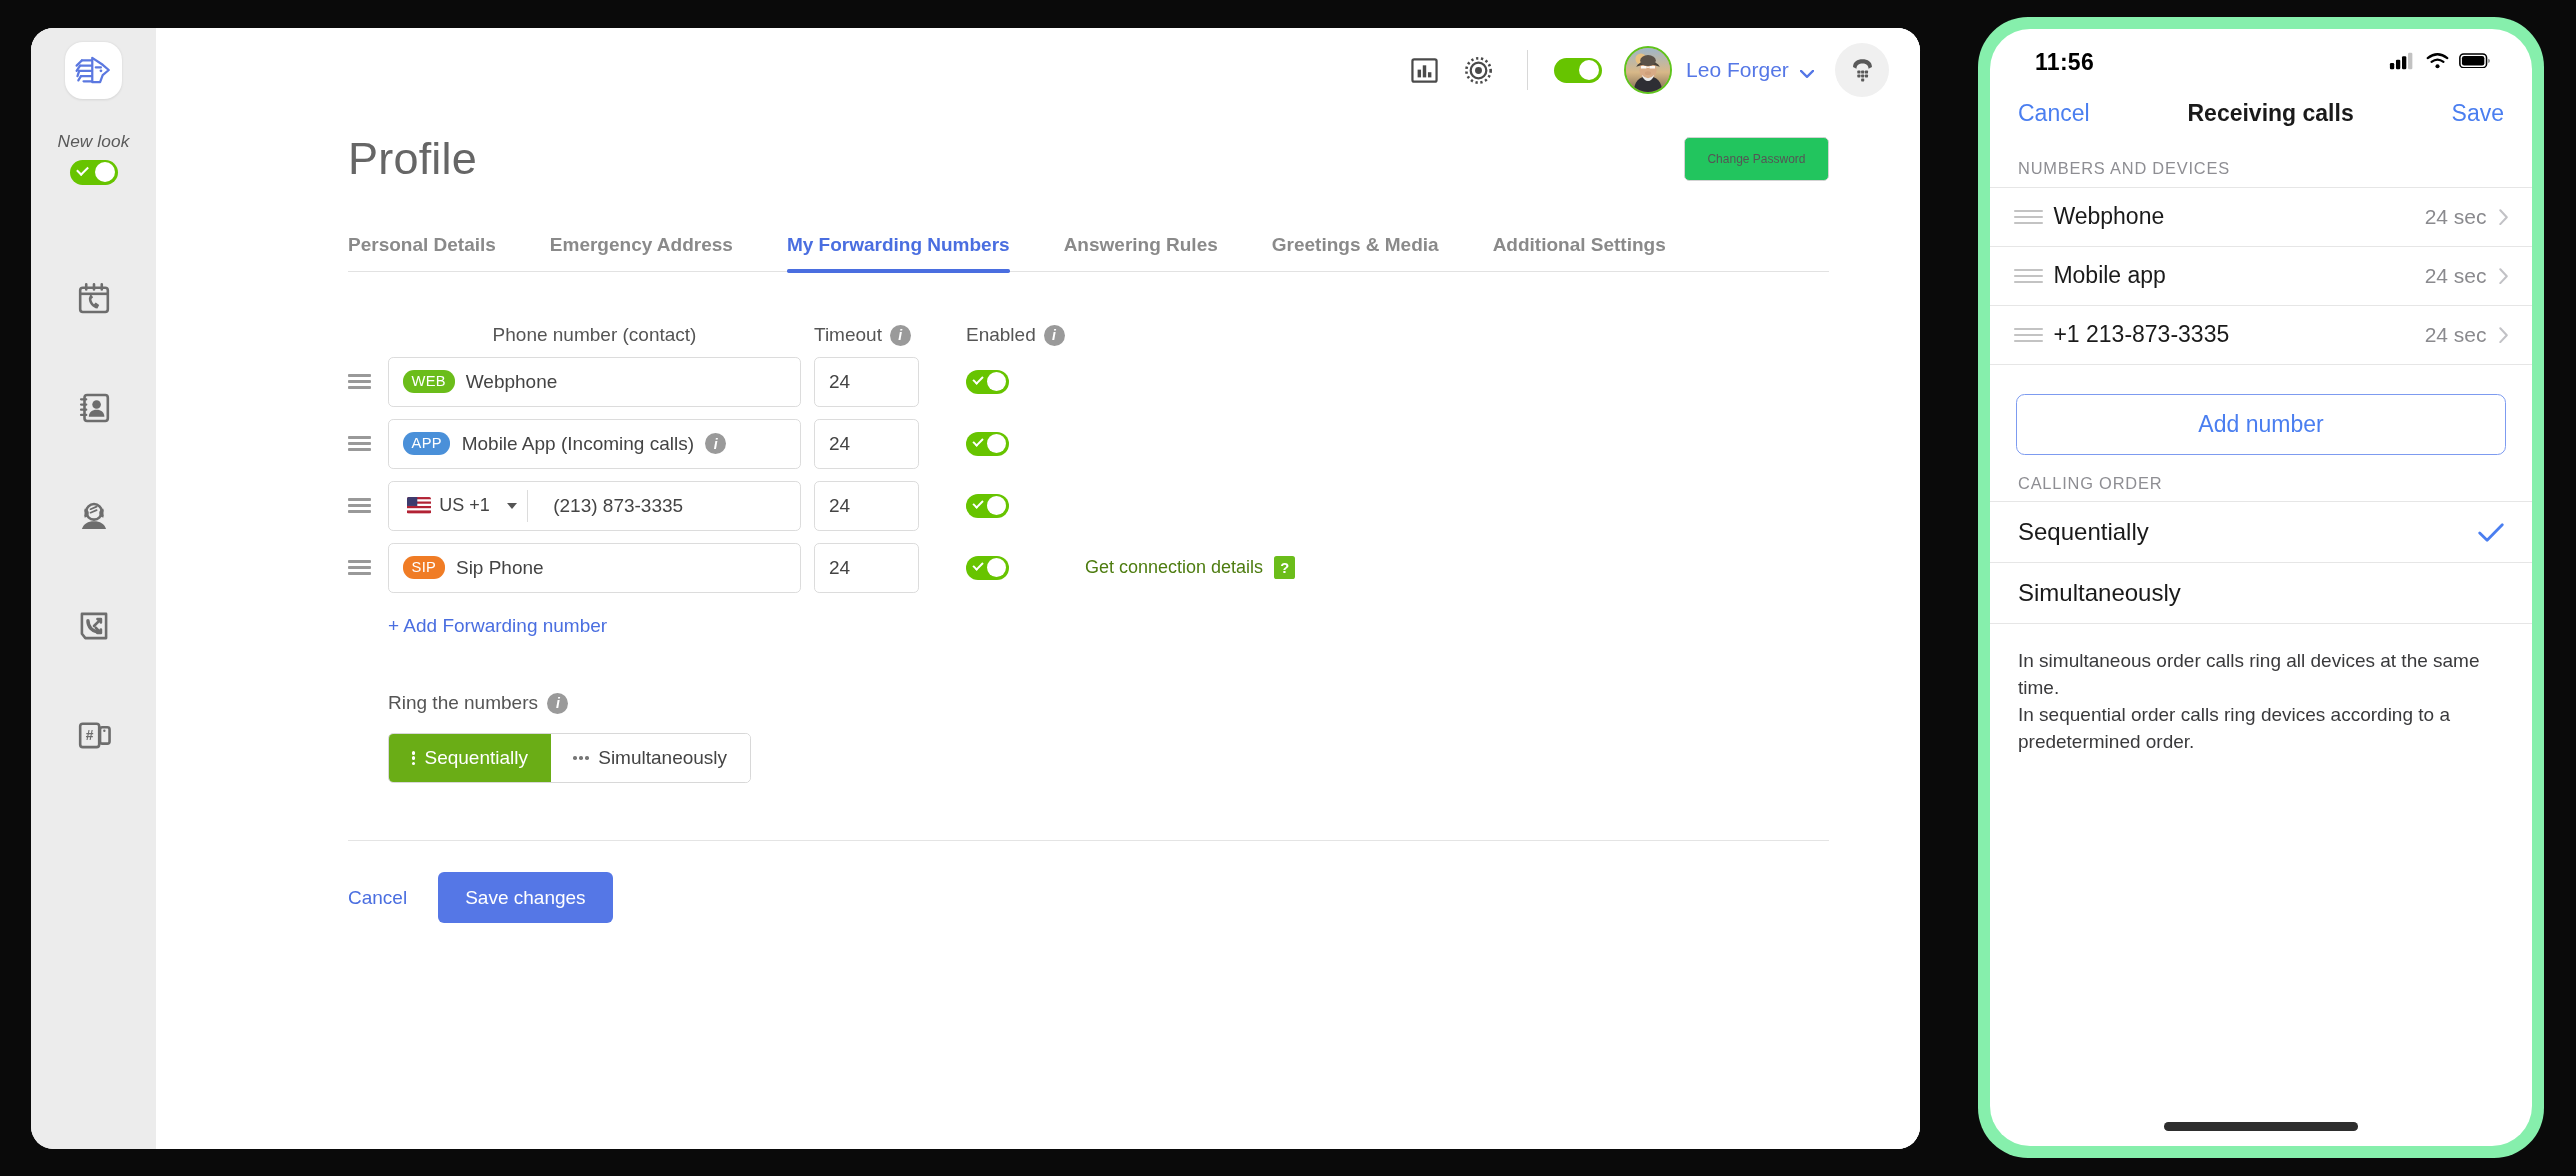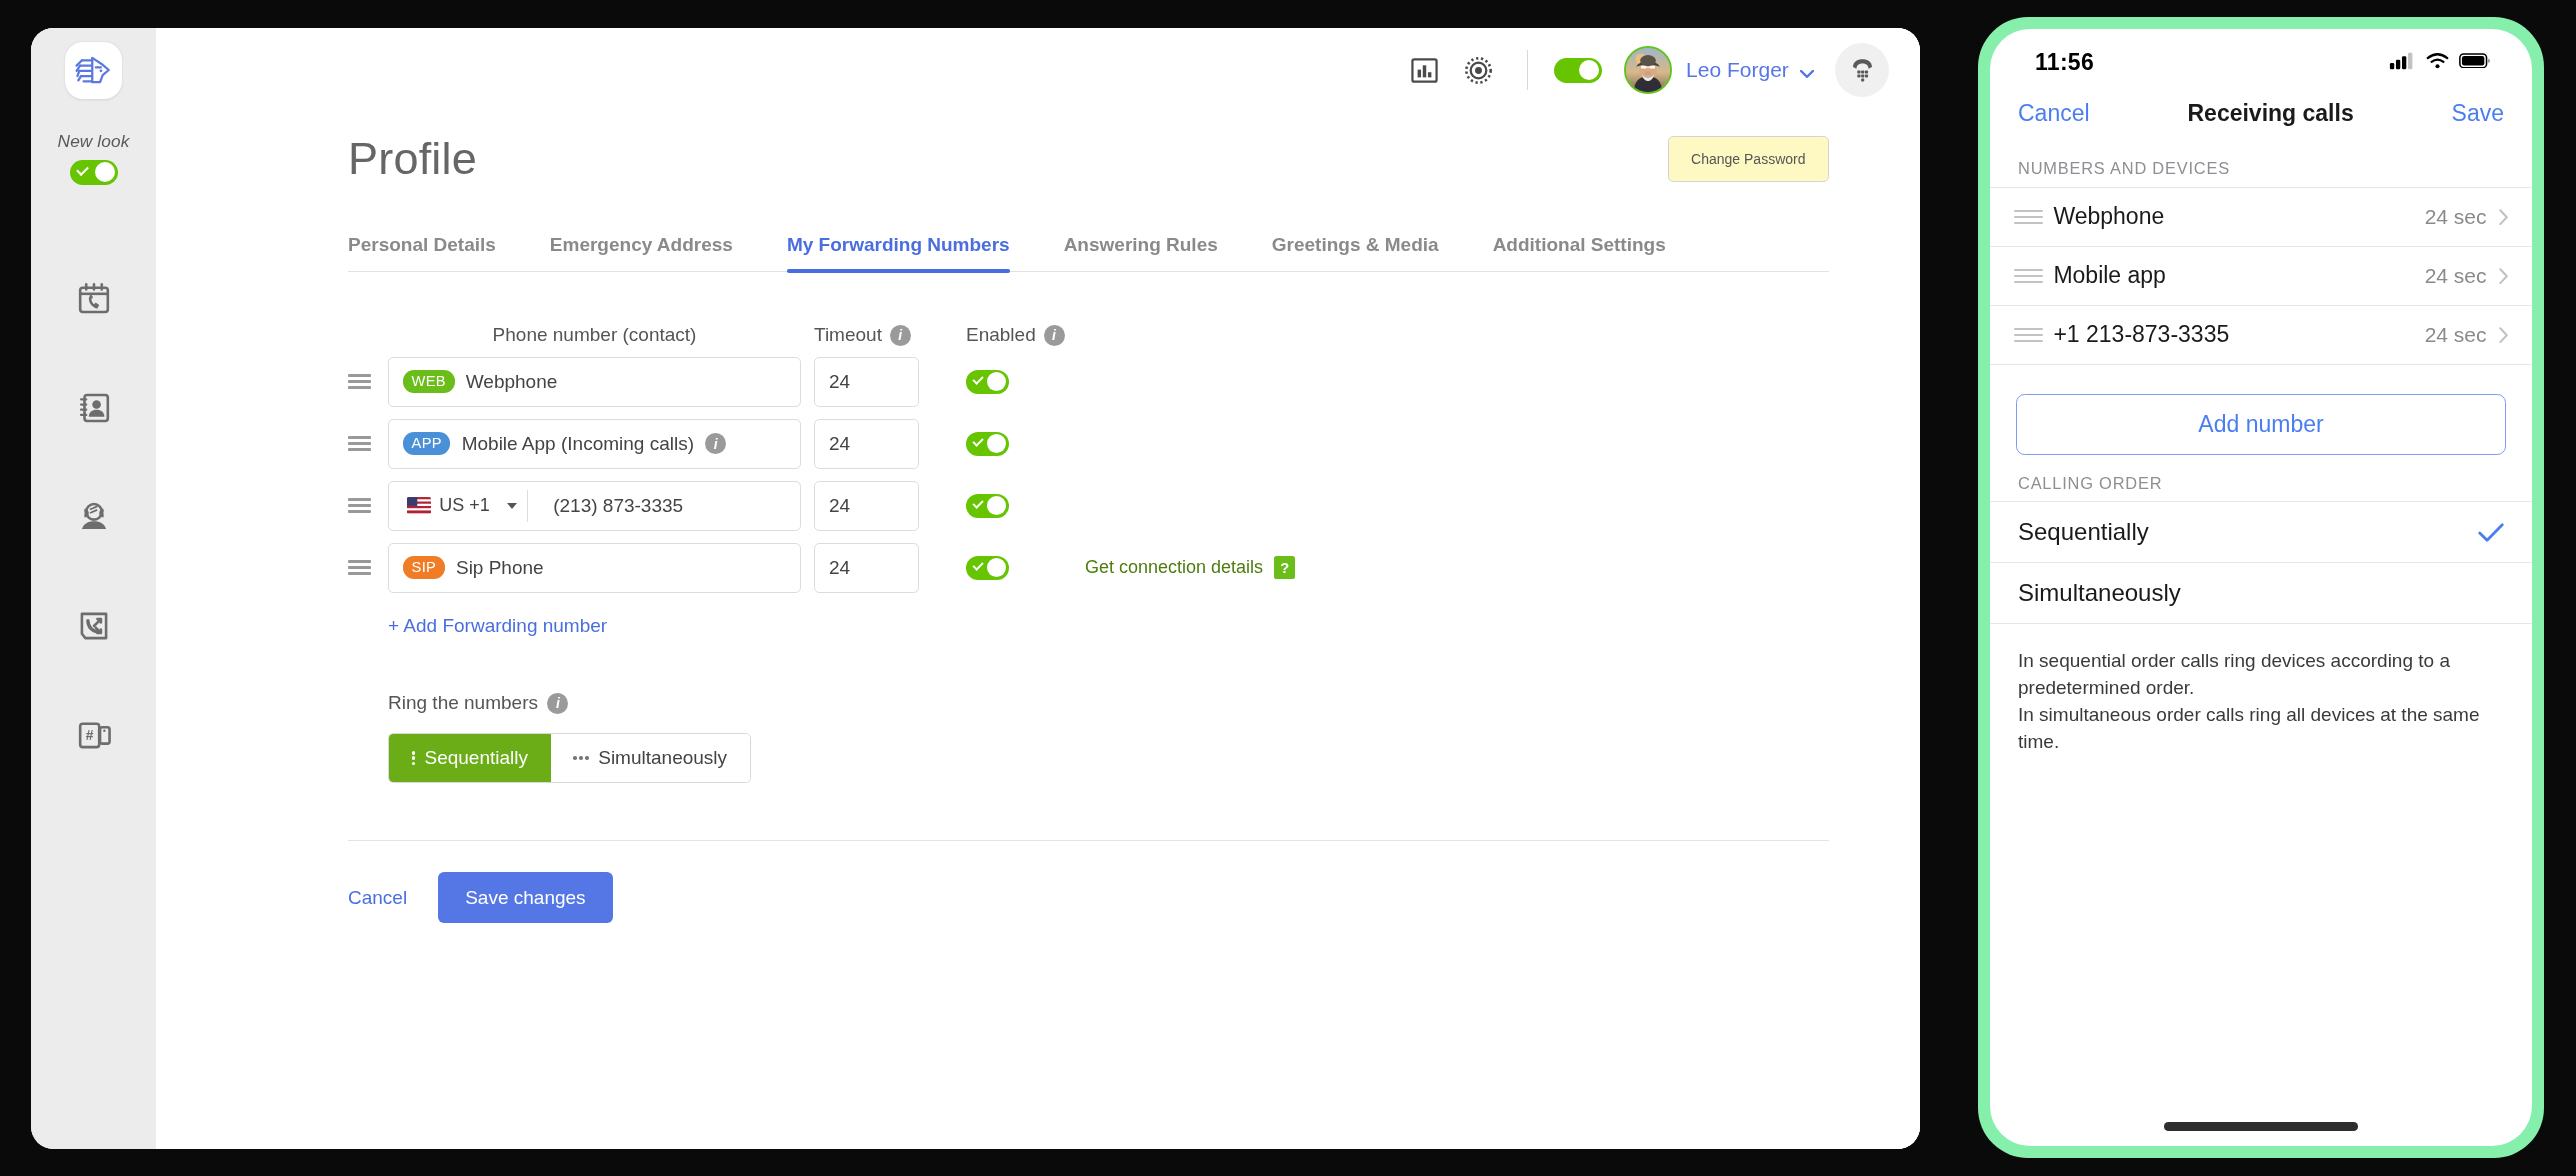--- a/index.html
+++ b/index.html
@@ -74,22 +74,22 @@
   }
 
   
   .page-body { flex: 1; background: #fff; padding: 0 0 0 0; position: relative; }
   .page-head {
     display: flex; align-items: center; justify-content: space-between;
     padding: 21px 91px 0 192px;
   }
   .page-title { font-size: 45px; color: #666; font-weight: 400; letter-spacing: 0.2px; }
   .change-pw-btn {
-    border: 0.9px solid #d3d3d3; background:#fef9c3; border-radius: 5.2px;
-    padding: 14px 22.5px; font-size: 14px; color: #555; cursor: pointer; white-space: nowrap;
+    border: 0.9px solid #d3d3d3; background:#22c55e; border-radius: 5.2px;
+    padding: 14px 22.5px; font-size: 12px; color: #555; cursor: pointer; white-space: nowrap;
   }
 
   .tabs {
     margin: 40px 91px 0 192px;
     border-bottom: 0.9px solid #e2e2e2;
     display: flex; gap: 0;
   }
   .tab {
     font-size: 19px; color: #8a8a8a; padding: 8.6px 0 15.6px; margin-right: 54px;
     cursor: pointer; position: relative; white-space: nowrap; font-weight: 600;
@@ -655,22 +655,22 @@
               <path d="M2 12.5 L10.5 21 L28 3" fill="none" stroke="#4a7ef0" stroke-width="3.2" stroke-linecap="round" stroke-linejoin="round"></path>
             </svg>
           </span>
         </div>
         <div class="ph-order-row">
           <span class="ph-order-label">Simultaneously</span>
         </div>
       </div>
 
       <div class="ph-desc">
+        <div>In simultaneous order calls ring all devices at the same time.</div>
         <div>In sequential order calls ring devices according to a predetermined order.</div>
-        <div>In simultaneous order calls ring all devices at the same time.</div>
       </div>
 
       <div class="ph-home-bar"></div>
     </div>
   </div>
 
 </div>
 
 
 </body></html>

